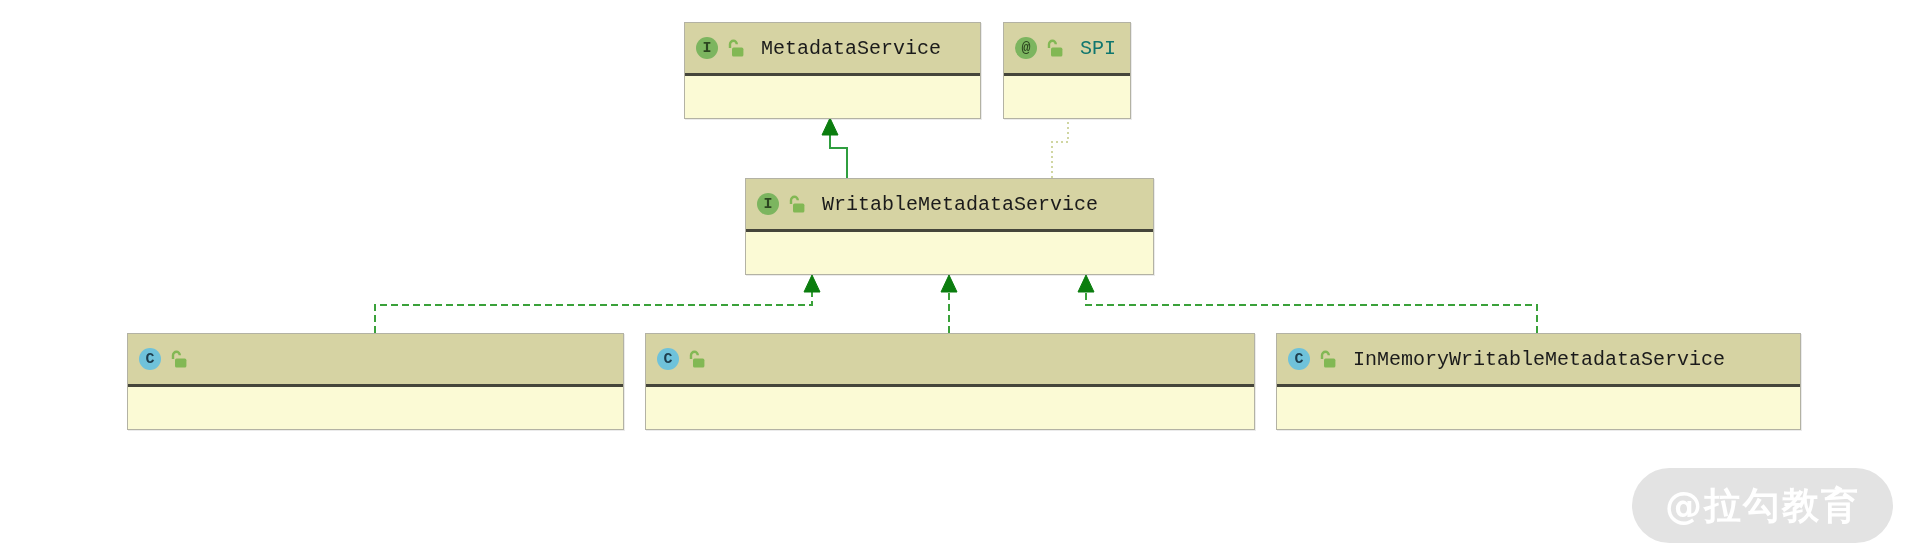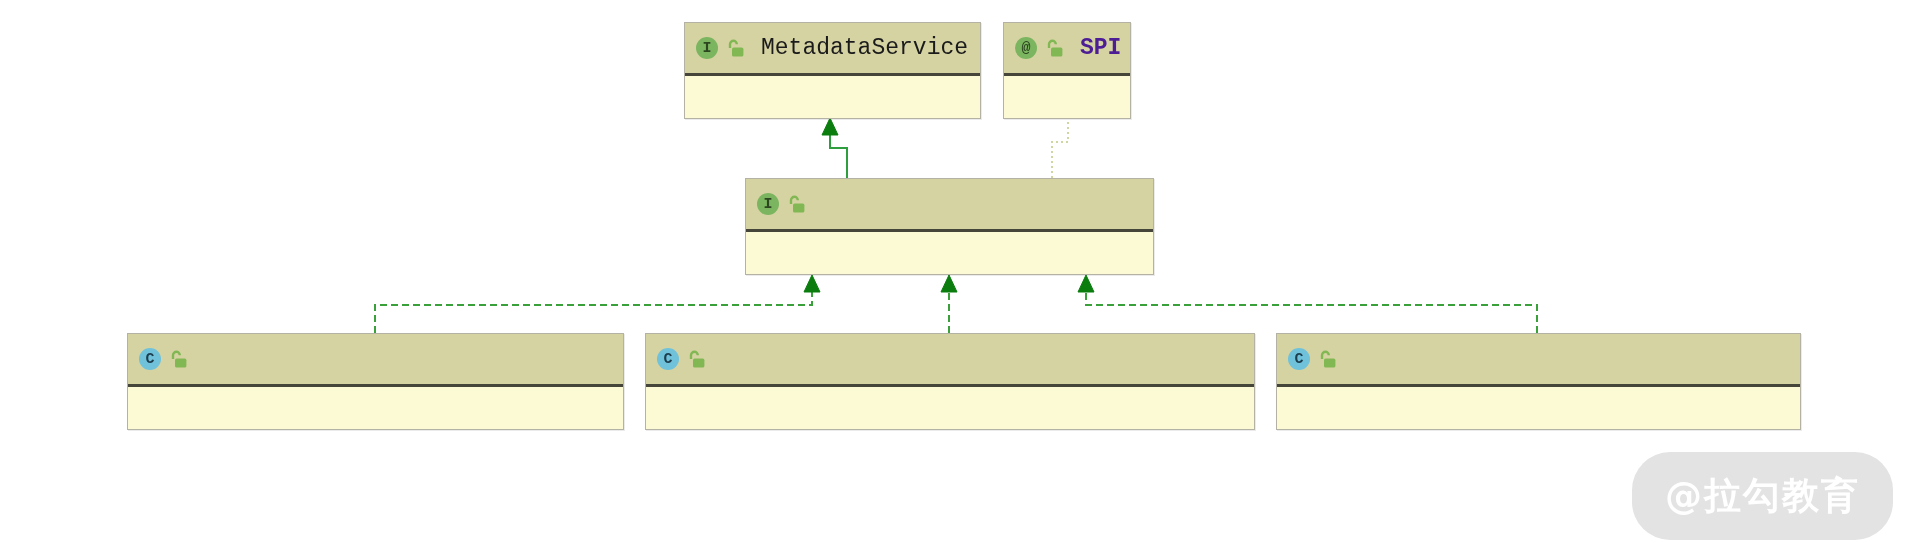--- a/index.html
+++ b/index.html
@@ -13,39 +13,39 @@
   .dashed-line{fill:none;stroke:#3aa13a;stroke-width:2;stroke-dasharray:7 4;}
   .dotted-line{fill:none;stroke:#d0d6a2;stroke-width:2;stroke-dasharray:2 3;}
   .arrow{fill:#0b7d0e;stroke:#0b7d0e;}
 
   
   .uml-node{position:absolute;border:1px solid #b3b2a4;box-shadow:1px 1px 0 rgba(0,0,0,0.08);}
   .node-header{height:50px;background:#d6d3a3;display:flex;align-items:center;
                padding:0 12px 0 11px;border-bottom:3px solid #45453a;}
   .node-body{height:42px;background:#fbfad5;}
   .node-label{font-family:"Liberation Mono","DejaVu Sans Mono",monospace;
-              font-size:23px;color:#1b1b1b;white-space:nowrap;}
+              font-size:20px;color:#1b1b1b;white-space:nowrap;}
   .badge{width:22px;height:22px;border-radius:50%;flex:0 0 auto;display:flex;
          align-items:center;justify-content:center;margin-right:9px;
          font-family:"Liberation Mono","DejaVu Sans Mono",monospace;
          font-size:15px;font-weight:bold;}
   .badge-interface,.badge-annotation{background:#7cb55f;color:#2c4620;}
   .badge-class{background:#6fc2da;color:#1d3d4d;}
   .lock{flex:0 0 auto;margin-right:17px;}
 
   .n1{left:684px;top:22px;width:295px;}
   .n2{left:1003px;top:22px;width:126px;}
   .n3{left:745px;top:178px;width:407px;}
   .n4{left:127px;top:333px;width:495px;}
   .n5{left:645px;top:333px;width:608px;}
   .n6{left:1276px;top:333px;width:523px;}
-  .n2 .node-label{color:#4c1d95;font-weight:bold;}
+  .n2 .node-label{color:#0f766e;}
 
   
-  .watermark{position:absolute;left:1632px;top:452px;width:261px;height:88px;
+  .watermark{position:absolute;left:1632px;top:468px;width:261px;height:75px;
              background:#e3e3e3;border-radius:38px;display:flex;align-items:center;
              justify-content:center;color:#ffffff;font-size:37px;font-weight:700;
              letter-spacing:2px;font-family:"DejaVu Sans","Liberation Sans",sans-serif;}
 </style>
 </head>
 <body>
 
 <div class="canvas">
 
   <svg class="edges" viewBox="0 0 1930 550">
@@ -94,20 +94,21 @@
     <div class="node-body"></div>
   </div>
 
   <div class="uml-node n3">
     <div class="node-header">
       <span class="badge badge-interface">I</span>
       <svg class="lock" width="17" height="18" viewBox="0 0 17 18">
         <path d="M3 9 V5.2 a3.4 3.4 0 0 1 6.8 0" fill="none" stroke="#82b854" stroke-width="2.4"></path>
         <rect x="5" y="8.6" width="11.4" height="9" rx="1.6" fill="#82b854"></rect>
       </svg>
+      <span class="node-label">WritableMetadataService</span>
     </div>
     <div class="node-body"></div>
   </div>
 
   <div class="uml-node n4">
     <div class="node-header">
       <span class="badge badge-class">C</span>
       <svg class="lock" width="17" height="18" viewBox="0 0 17 18">
         <path d="M3 9 V5.2 a3.4 3.4 0 0 1 6.8 0" fill="none" stroke="#82b854" stroke-width="2.4"></path>
         <rect x="5" y="8.6" width="11.4" height="9" rx="1.6" fill="#82b854"></rect>
@@ -127,19 +128,20 @@
     <div class="node-body"></div>
   </div>
 
   <div class="uml-node n6">
     <div class="node-header">
       <span class="badge badge-class">C</span>
       <svg class="lock" width="17" height="18" viewBox="0 0 17 18">
         <path d="M3 9 V5.2 a3.4 3.4 0 0 1 6.8 0" fill="none" stroke="#82b854" stroke-width="2.4"></path>
         <rect x="5" y="8.6" width="11.4" height="9" rx="1.6" fill="#82b854"></rect>
       </svg>
+      <span class="node-label">InMemoryWritableMetadataService</span>
     </div>
     <div class="node-body"></div>
   </div>
 
   <div class="watermark">@拉勾教育</div>
 
 </div>
 
 </body></html>

